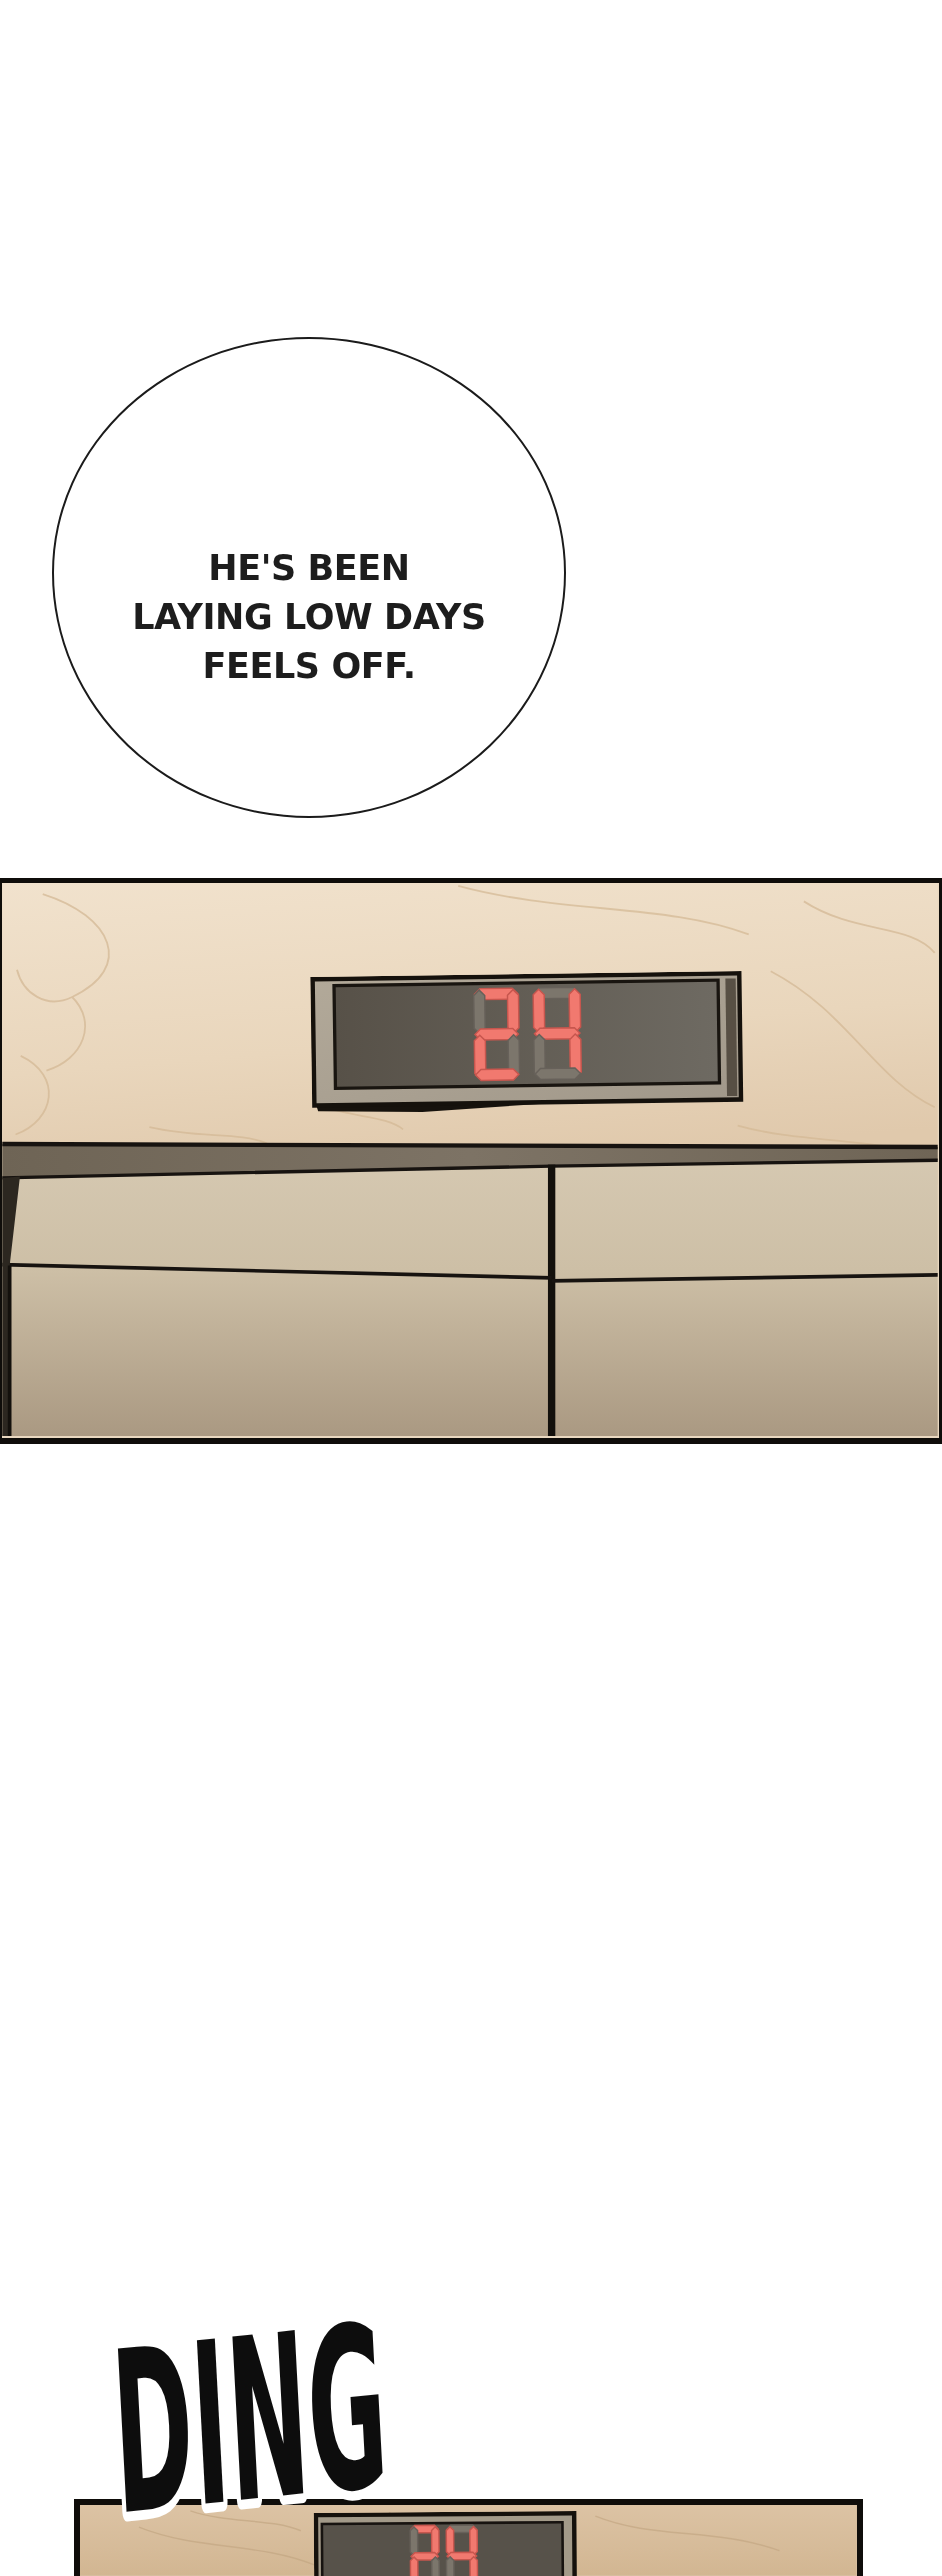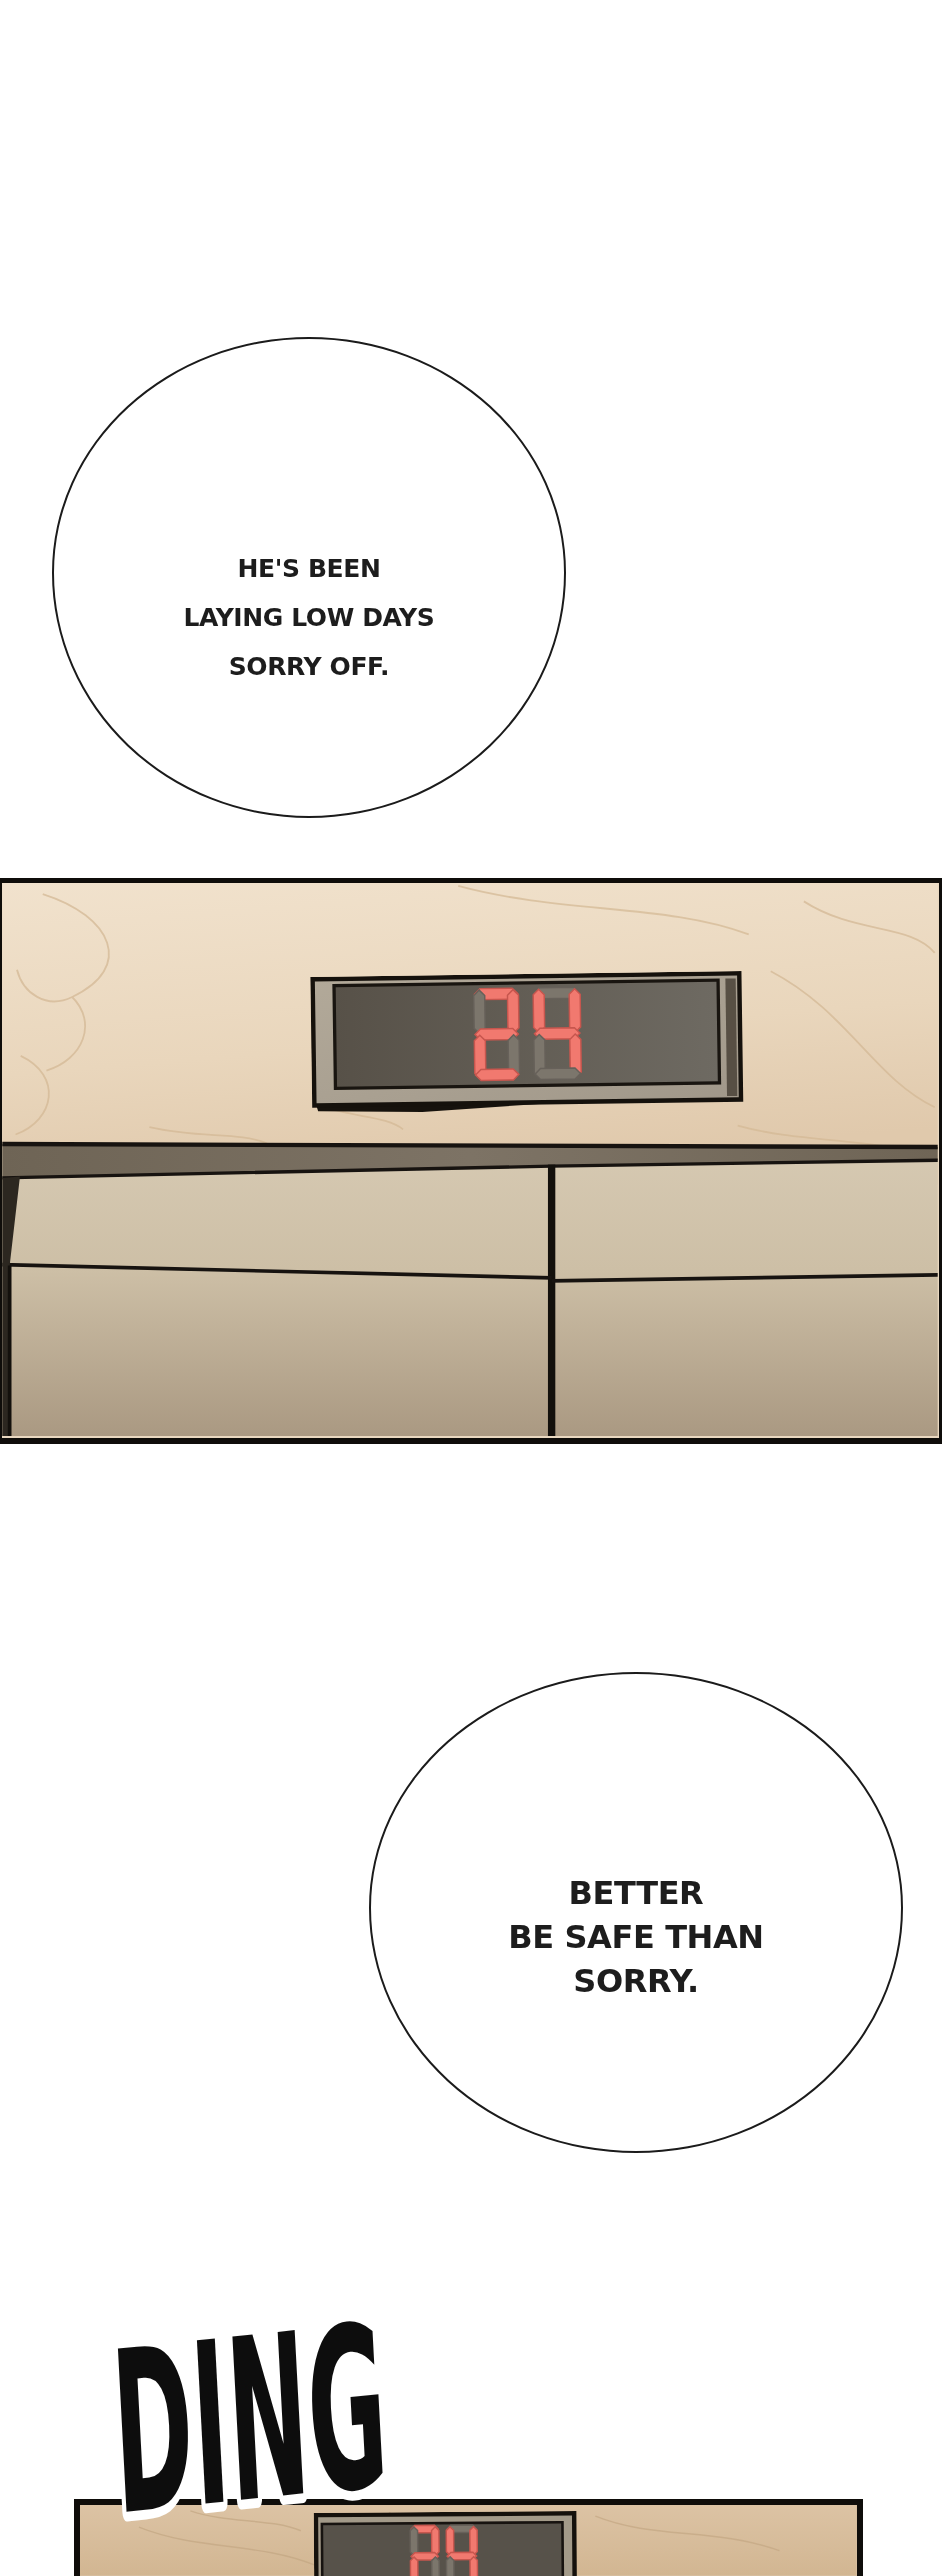--- a/index.html
+++ b/index.html
@@ -19,21 +19,21 @@
     display:flex;align-items:center;justify-content:center;
     box-sizing:border-box;
   }
   .bubble-text{
     text-align:center;
     font-weight:700;
     color:#1d1d1d;
     letter-spacing:-0.4px;
   }
   .bubble-text .line{display:block;}
-  #bubble1 .bubble-text{font-size:25px;line-height:49px;transform:translateY(40px);}
+  #bubble1 .bubble-text{font-size:35px;line-height:49px;transform:translateY(40px);}
   #bubble2 .bubble-text{font-size:32px;line-height:44px;transform:translateY(24px);}
   
   .panel{
     position:absolute;
     box-sizing:border-box;
     overflow:hidden;
     background:#e9d8c0;
   }
   #panel1{
     left:0;top:878px;width:942px;height:566px;
@@ -67,21 +67,21 @@
 </style>
 </head>
 <body>
 
 <div class="page">
 
   <div class="bubble" id="bubble1" style="left:52px;top:337px;width:514px;height:481px;">
     <div class="bubble-text">
       <span class="line">HE'S BEEN</span>
       <span class="line">LAYING LOW DAYS</span>
-      <span class="line">SORRY OFF.</span>
+      <span class="line">FEELS OFF.</span>
     </div>
   </div>
 
   <div class="panel" id="panel1">
     <svg class="panel-bg" width="936" height="553" viewBox="0 0 1272 752">
       <defs>
         <linearGradient id="wallGrad1" x1="0" y1="0" x2="0.25" y2="1">
           <stop offset="0" stop-color="#f1e2cd"></stop>
           <stop offset="0.6" stop-color="#e9d6bc"></stop>
           <stop offset="1" stop-color="#e0c9ac"></stop>
@@ -155,27 +155,20 @@
           <polygon points="310.5,21 318,28.5 318,73 310.5,80.5 303,73 303,28.5" fill="#f1796f" stroke="#c7564e" stroke-width="2"></polygon>
           <polygon points="359.5,21 367,28.5 367,73 359.5,80.5 352,73 352,28.5" fill="#f1796f" stroke="#c7564e" stroke-width="2"></polygon>
           <polygon points="304,81.5 311.5,74 358.5,74 366,81.5 358.5,89 311.5,89" fill="#f1796f" stroke="#c7564e" stroke-width="2"></polygon>
           <polygon points="310.5,82.5 318,90 318,134.5 310.5,142 303,134.5 303,90" fill="#7c766c" stroke="#67615a" stroke-width="2"></polygon>
           <polygon points="359.5,82.5 367,90 367,134.5 359.5,142 352,134.5 352,90" fill="#f1796f" stroke="#c7564e" stroke-width="2"></polygon>
           <polygon points="304,136.5 311.5,129 358.5,129 366,136.5 358.5,144 311.5,144" fill="#7c766c" stroke="#67615a" stroke-width="2"></polygon>
         </g>
     </svg>
   </div>
 
-  <div class="bubble" id="bubble2" style="left:369px;top:1672px;width:534px;height:481px;">
-    <div class="bubble-text">
-      <span class="line">BETTER</span>
-      <span class="line">BE SAFE THAN</span>
-      <span class="line">SORRY.</span>
-    </div>
-  </div>
 
   <div class="panel" id="panel2">
     <svg class="panel-bg" width="776" height="70" viewBox="0 0 1054 95">
       <defs>
         <linearGradient id="wallGrad2" x1="0" y1="0" x2="0" y2="1">
           <stop offset="0" stop-color="#dcc3a4"></stop>
           <stop offset="1" stop-color="#d2b692"></stop>
         </linearGradient>
       </defs>
       <rect x="0" y="0" width="1054" height="95" fill="url(#wallGrad2)"></rect>

